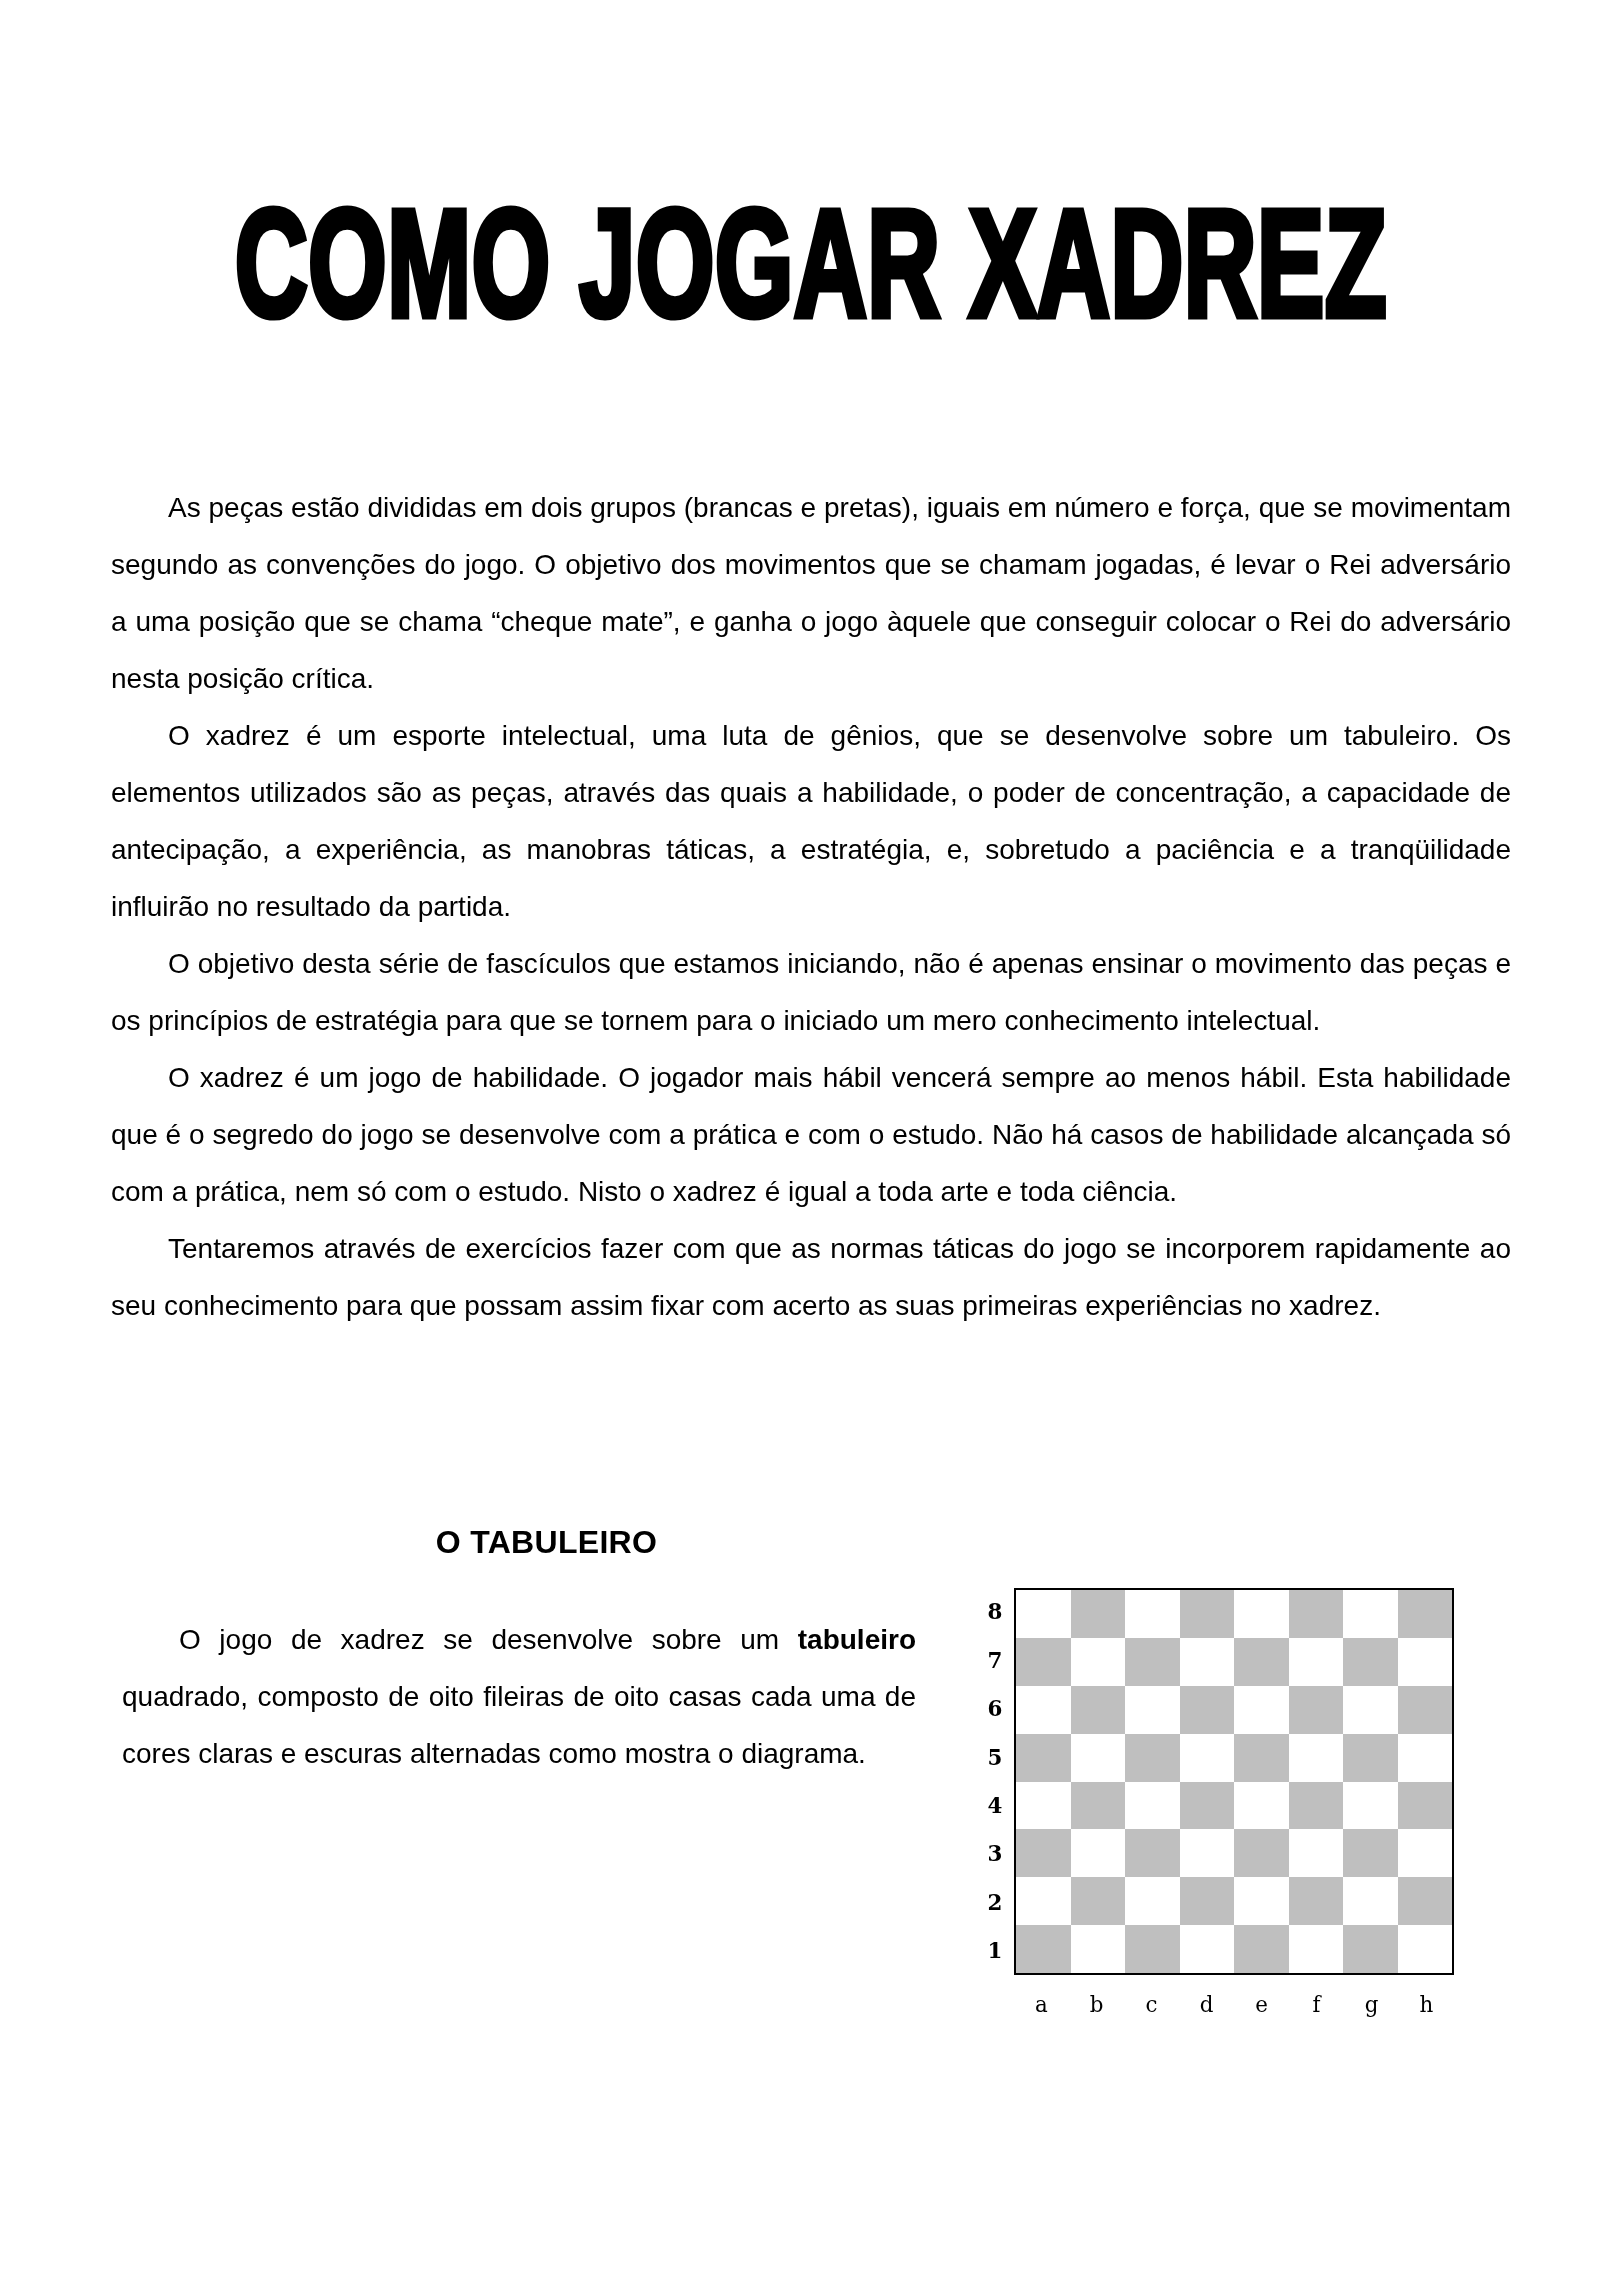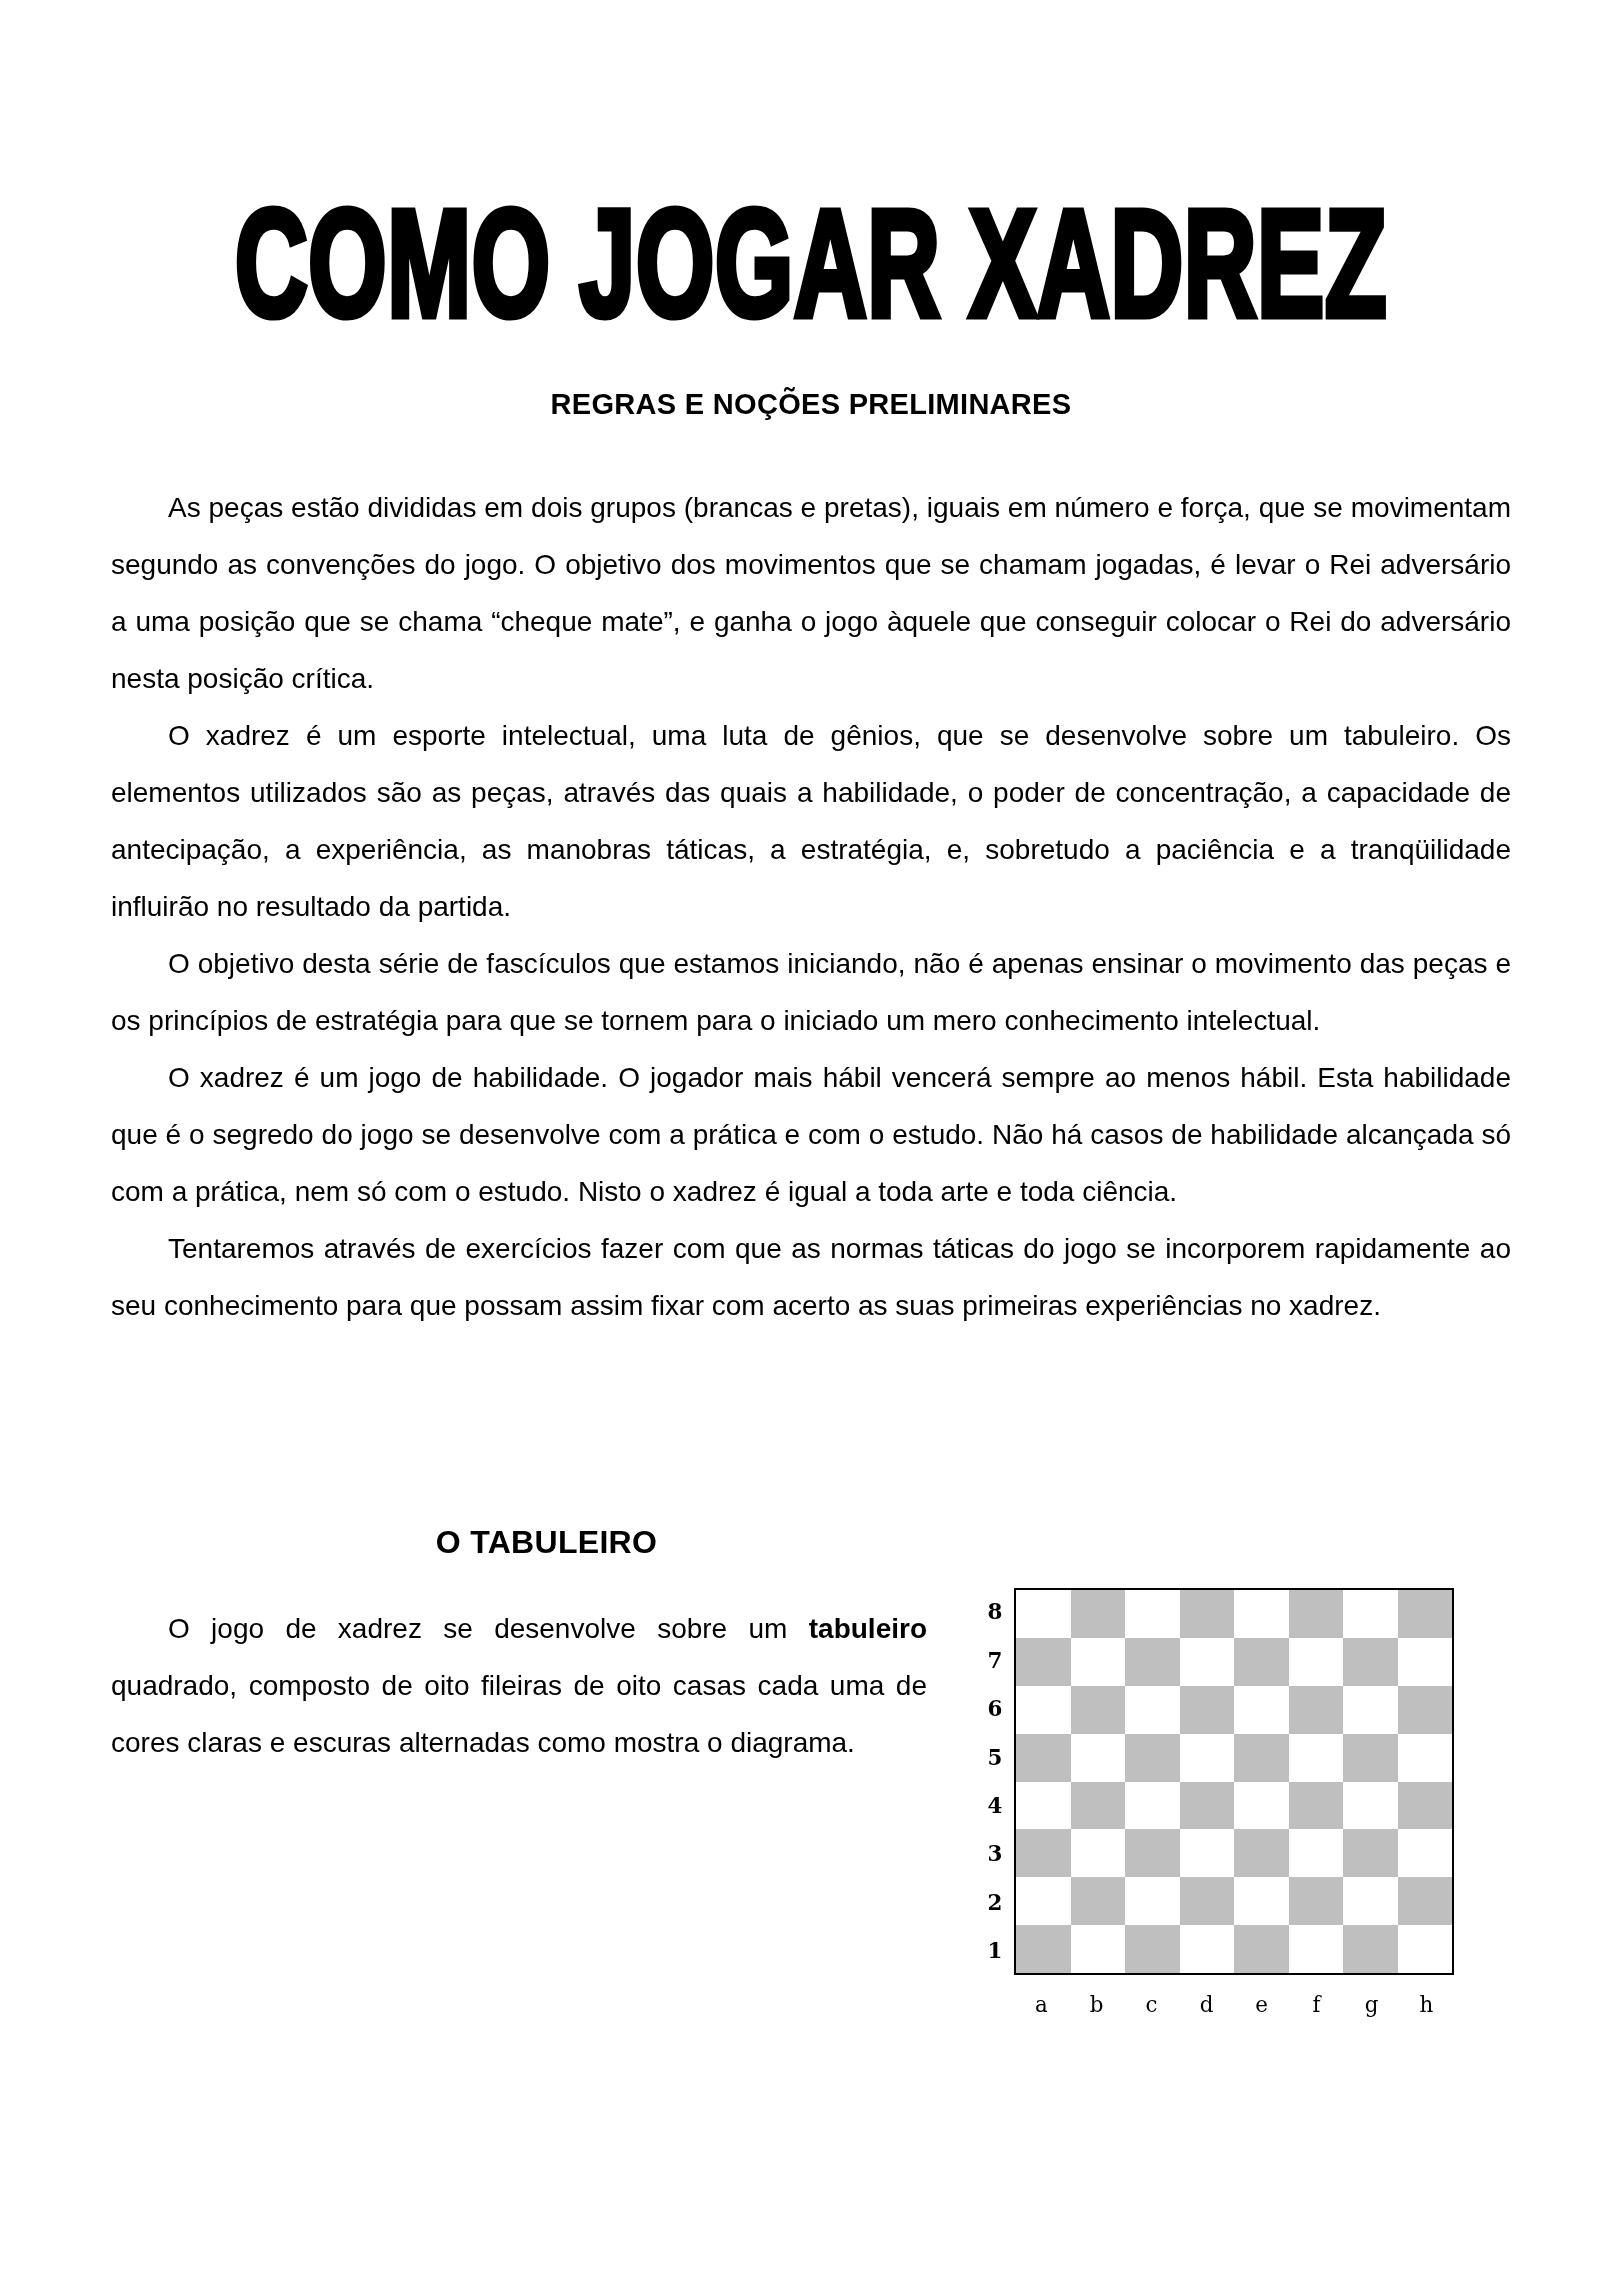--- a/index.html
+++ b/index.html
@@ -84,21 +84,21 @@
     position: absolute;
     left: 111px;
     width: 816px;
     top: 1600px;
     font-size: 28px;
     line-height: 57px;
     text-align: justify;
     text-justify: inter-word;
   }
   .tabuleiro-text p {
-    margin: 0;
+    margin: 11px;
     text-indent: 57px;
   }
   .tabuleiro-text b { font-weight: 700; }
 
   
   .diagram {
     position: absolute;
     left: 976px;
     top: 1588px;
     width: 507px;
@@ -157,21 +157,20 @@
     line-height: 1;
   }
 </style>
 </head>
 <body>
 
 <div class="page">
 
   <h1 class="doc-title">COMO JOGAR XADREZ</h1>
 
-  <h2 id="subtitle" class="heading-center">REGRAS E NOÇÕES PRELIMINARES</h2>
 
   <div class="body-block">
     <p>As peças estão divididas em dois grupos (brancas e pretas), iguais em número e força, que se movimentam segundo as convenções do jogo. O objetivo dos movimentos que se chamam jogadas, é levar o Rei adversário a uma posição que se chama “cheque mate”, e ganha o jogo àquele que conseguir colocar o Rei do adversário nesta posição crítica.</p>
     <p>O xadrez é um esporte intelectual, uma luta de gênios, que se desenvolve sobre um tabuleiro. Os elementos utilizados são as peças, através das quais a habilidade, o poder de concentração, a capacidade de antecipação, a experiência, as manobras táticas, a estratégia, e, sobretudo a paciência e a tranqüilidade influirão no resultado da partida.</p>
     <p>O objetivo desta série de fascículos que estamos iniciando, não é apenas ensinar o movimento das peças e os princípios de estratégia  para que se tornem para o iniciado um mero conhecimento intelectual.</p>
     <p>O xadrez é um jogo de habilidade. O jogador mais hábil vencerá sempre ao menos hábil. Esta habilidade que é o segredo do jogo se desenvolve com a prática e com o estudo. Não há casos de habilidade alcançada só com a prática, nem só com o estudo. Nisto o xadrez é igual a toda arte e toda ciência.</p>
     <p>Tentaremos através de exercícios fazer com que as normas táticas do jogo se incorporem rapidamente ao seu conhecimento para que possam assim fixar com acerto as suas primeiras experiências no xadrez.</p>
   </div>
 
   <h2 id="tabuleiro-heading" class="heading-center">O TABULEIRO</h2>

